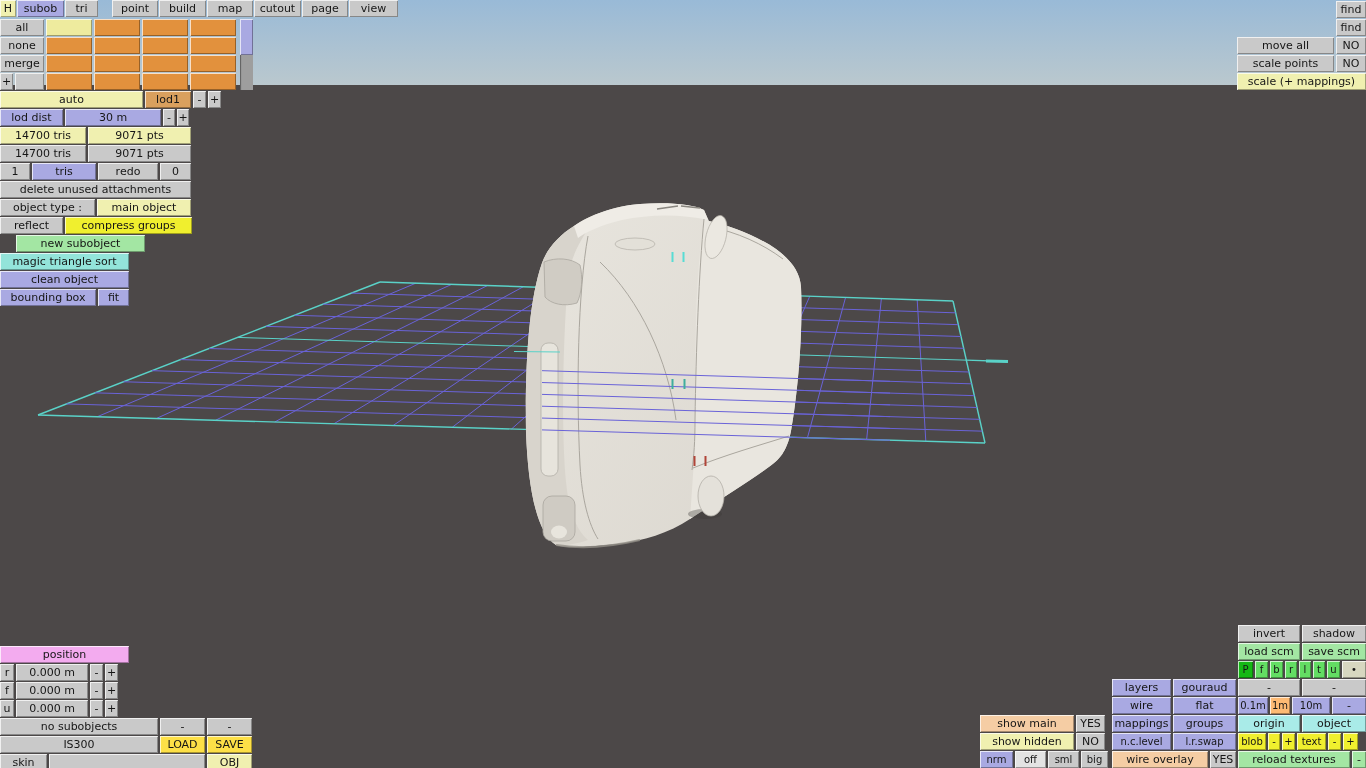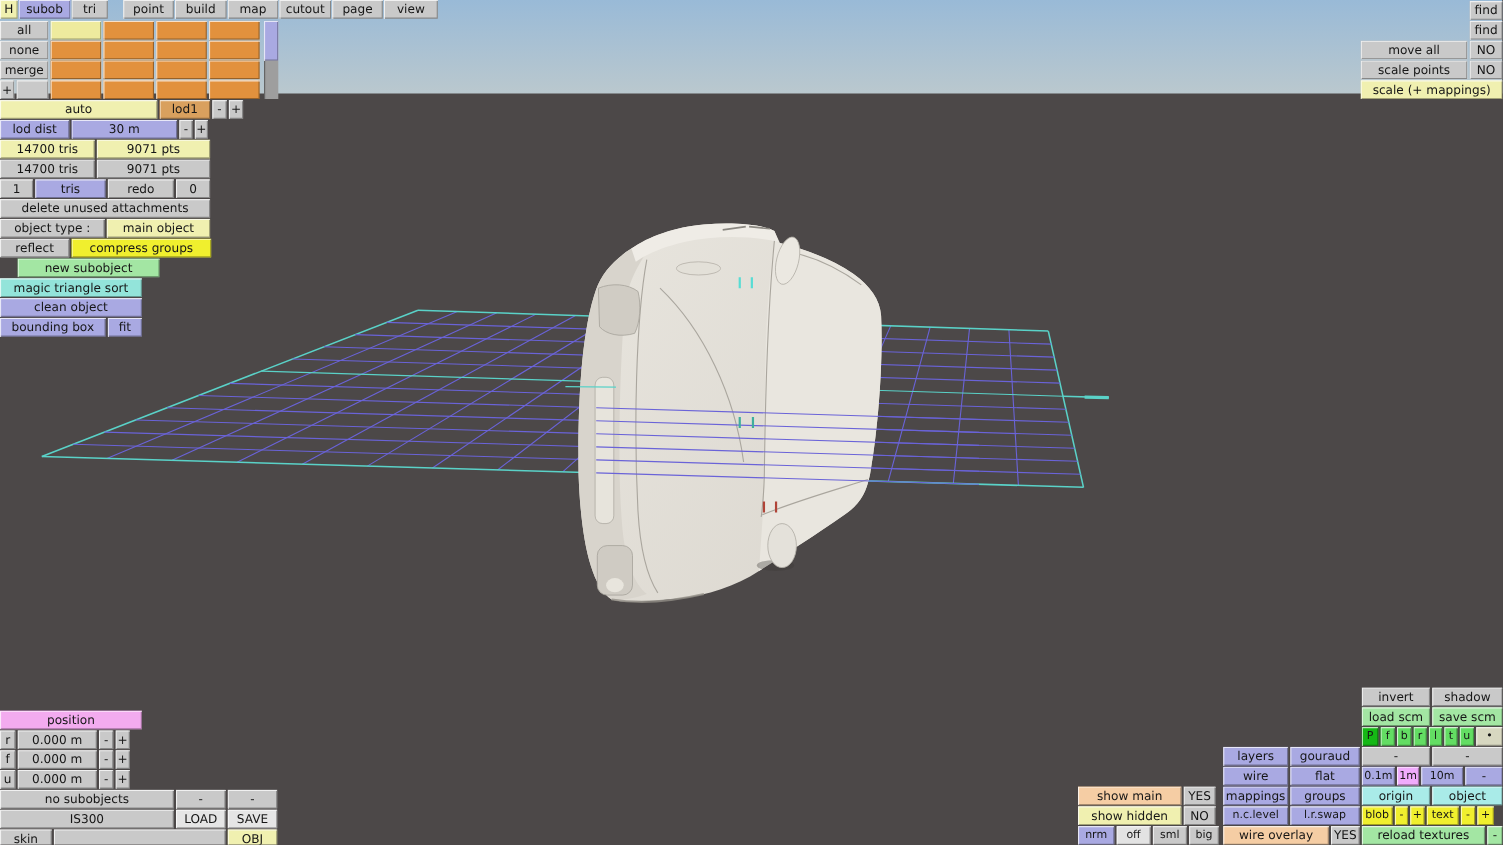--- a/index.html
+++ b/index.html
@@ -5,27 +5,27 @@
   *{margin:0;padding:0;box-sizing:border-box}
   html,body{width:1366px;height:768px;overflow:hidden;background:#4c4848}
   #stage{position:relative;width:1366px;height:768px;overflow:hidden;
          font-family:"DejaVu Sans",sans-serif;background:#4c4848}
   #viewport-svg{position:absolute;left:0;top:0;z-index:0}
   .btn{position:absolute;height:17px;font:11px/17px "DejaVu Sans",sans-serif;
        text-align:center;color:#161616;background:#c9c9c9;white-space:nowrap;overflow:hidden;
        box-shadow:inset 1px 1px 0 rgba(255,255,255,.72),inset -1px -1px 0 rgba(0,0,0,.33);
        cursor:default;user-select:none;z-index:2}
   .lav{background:#a9a9e2}
-  .lavs{background:#f0abfc}
+  .lavs{background:#fdba74}
   .py{background:#f0f0b0}
   .yl{background:#f0ef2e}
   .or{background:#e2913d}
   .ce{background:#eeeb9e}
   .tan{background:#d9a05e}
-  .grn{background:#e5e5e5}
+  .grn{background:#fde047}
   .lg{background:#a3e6a3}
   .dg{background:#15b815}
   .mg{background:#63dd63}
   .cy{background:#a9ebe8}
   .tl{background:#93e4da}
   .ec{background:#b3f1f1}
   .sa{background:#f18977}
   .pk{background:#f3abef}
   .pe{background:#f5cda4}
   .offw{background:#e3e3e3}

